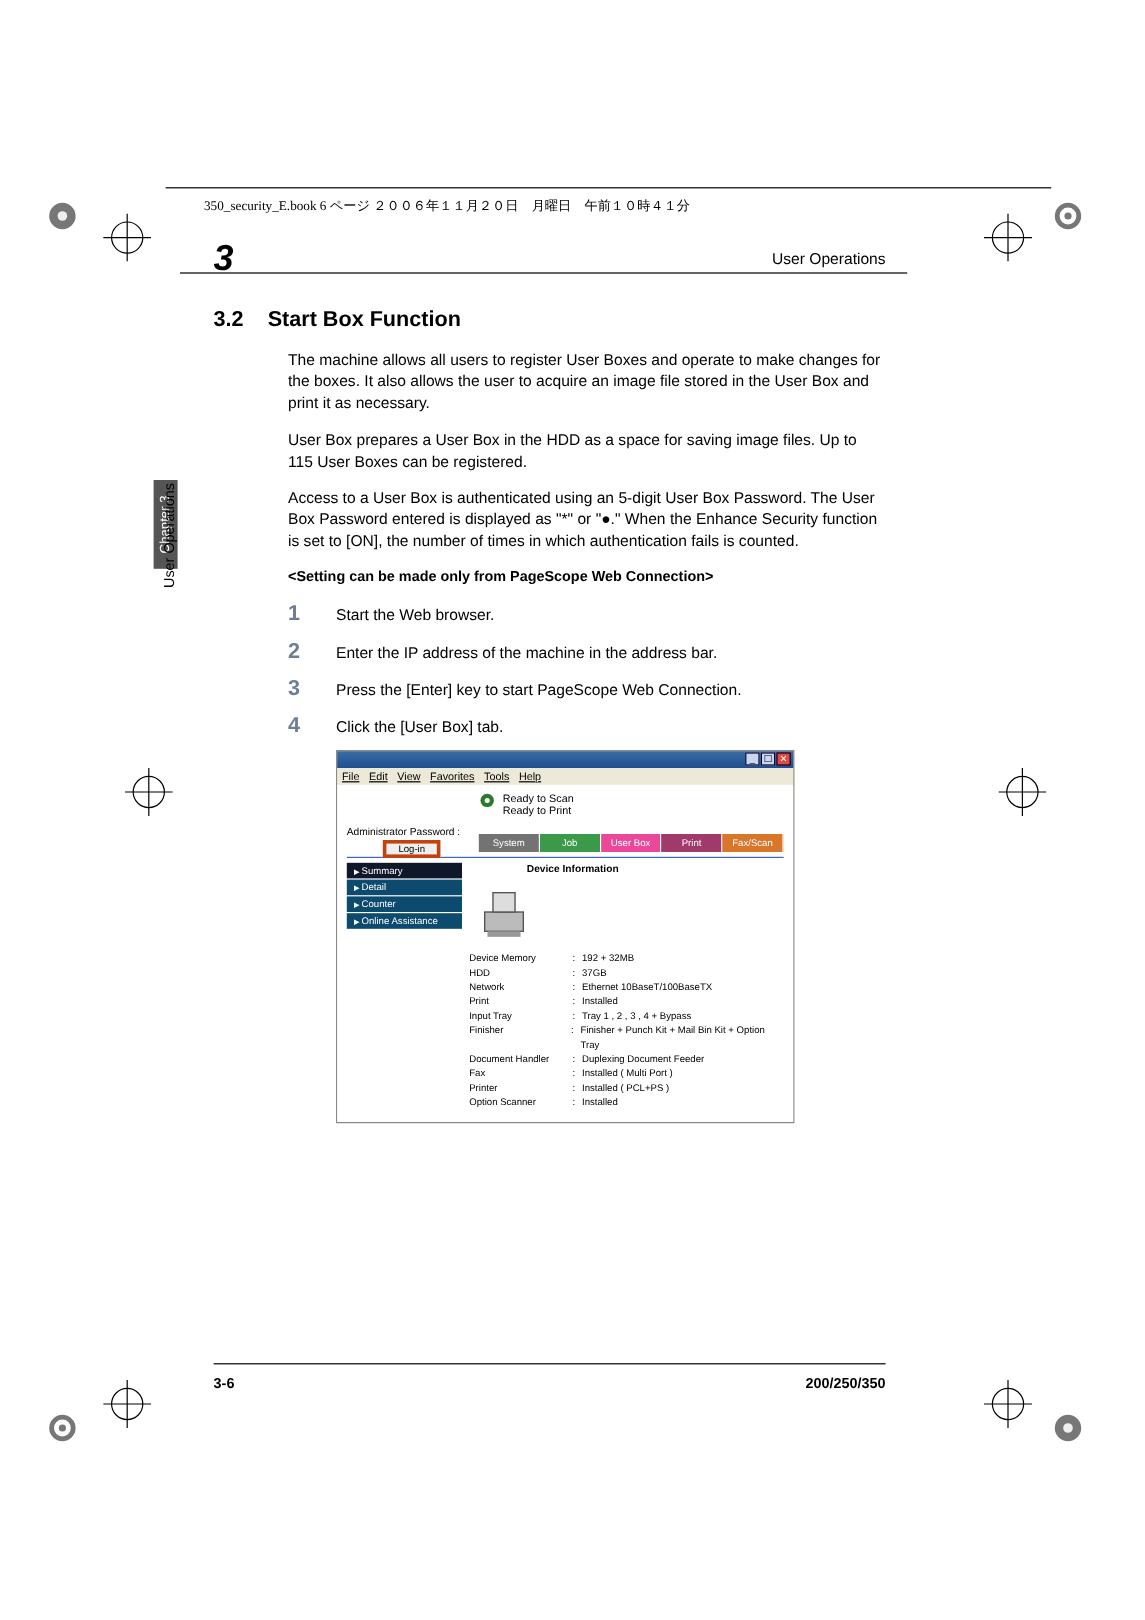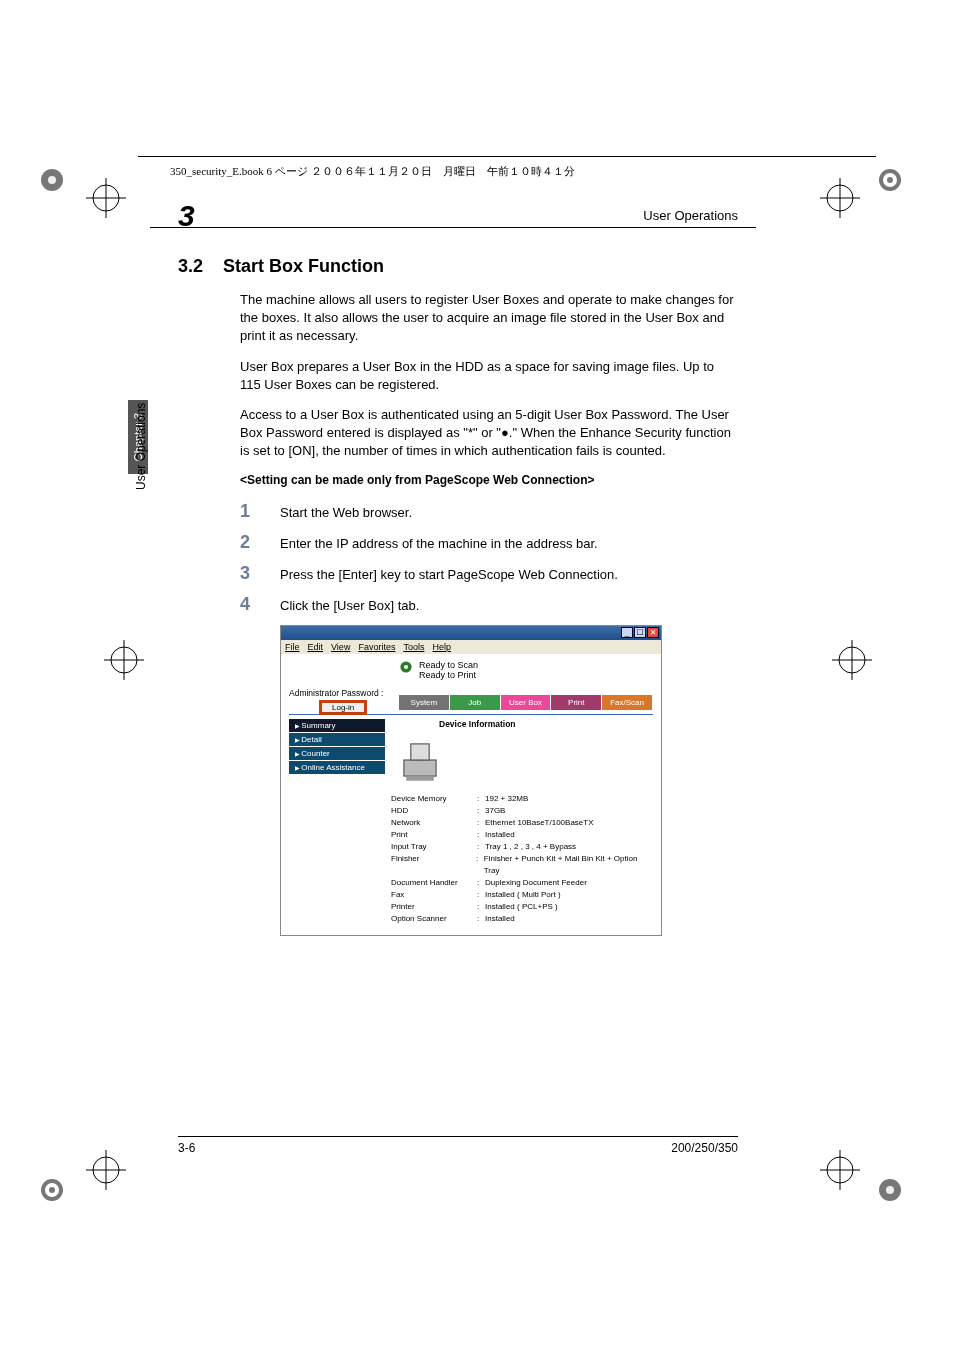--- a/index.html
+++ b/index.html
@@ -137,21 +137,23 @@
   .footer {
     position: absolute;
     bottom: 0;
     left: 28px;
     right: 18px;
     border-top: 1px solid #000;
     height: 24px;
     font-size: 12px;
     display: flex;
     justify-content: space-between;
+    align-items: flex-end;
     padding-top: 4px;
+    font-weight: bold;
   }
 
   
   .shot-wrap {
     margin-left: 102px;
     margin-top: 6px;
     width: 382px;
     border: 1px solid #888;
     background: #ece9d8;
     font-size: 9px;

